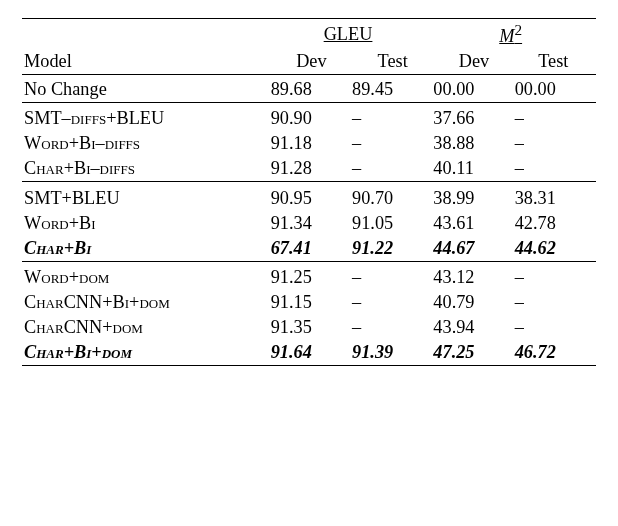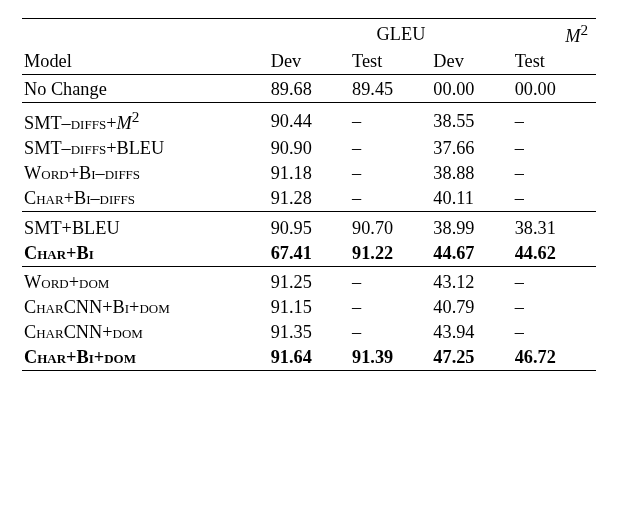--- a/index.html
+++ b/index.html
@@ -25,24 +25,24 @@
       width: 68px;
       padding-right: 18px;
     }
     .num:last-child {
       padding-right: 4px;
     }
     .model-col { width: 208px; padding-left: 2px; }
     .topline td, .topline th { border-top: 1.5px solid #000; }
     .botline td, .botline th { border-bottom: 1.5px solid #000; }
     .thinline td, .thinline th { border-bottom: 0.8px solid #000; }
-    .bold { font-weight: bold; }
+    .bold { font-weight: bold; font-style: italic; }
     .sc { font-variant: small-caps; }
-    .group-header { text-align: left; padding-right: 0; }
-    .spanhead { text-align: right; }
+    .group-header { text-align: center; padding-right: 0; }
+    .spanhead { text-align: center; text-decoration: underline; }
     .spacer-row td { height: 2px; padding: 0; }
     .ital { font-style: italic; }
   </style>
 </head>
 <body>
 
 <table>
   <tbody id="tbody">
 
     <tr class="topline">
@@ -71,27 +71,20 @@
         <td class="num">00.00</td>
         <td class="num">00.00</td>
       </tr>
       <tr class="spacer-row">
         <td colspan="5"></td>
       </tr>
       <tr class="spacer-row">
         <td colspan="5"></td>
       </tr>
       <tr>
-        <td class="model-col"><span>SMT–</span><span class="sc">diffs</span><span>+</span><span class="ital">M</span><sup>2</sup></td>
-        <td class="num">90.44</td>
-        <td class="num">–</td>
-        <td class="num">38.55</td>
-        <td class="num">–</td>
-      </tr>
-      <tr>
         <td class="model-col"><span>SMT–</span><span class="sc">diffs</span><span>+BLEU</span></td>
         <td class="num">90.90</td>
         <td class="num">–</td>
         <td class="num">37.66</td>
         <td class="num">–</td>
       </tr>
       <tr>
         <td class="model-col"><span class="sc">Word+Bi–diffs</span></td>
         <td class="num">91.18</td>
         <td class="num">–</td>
@@ -110,20 +103,27 @@
       </tr>
       <tr class="spacer-row">
         <td colspan="5"></td>
       </tr>
       <tr>
         <td class="model-col">SMT+BLEU</td>
         <td class="num">90.95</td>
         <td class="num">90.70</td>
         <td class="num">38.99</td>
         <td class="num">38.31</td>
+      </tr>
+      <tr>
+        <td class="model-col"><span class="sc">Word+Bi</span></td>
+        <td class="num">91.34</td>
+        <td class="num">91.05</td>
+        <td class="num">43.61</td>
+        <td class="num">42.78</td>
       </tr>
       <tr class="thinline">
         <td class="model-col bold"><span class="sc">Char+Bi</span></td>
         <td class="num bold">67.41</td>
         <td class="num bold">91.22</td>
         <td class="num bold">44.67</td>
         <td class="num bold">44.62</td>
       </tr>
       <tr class="spacer-row">
         <td colspan="5"></td>

